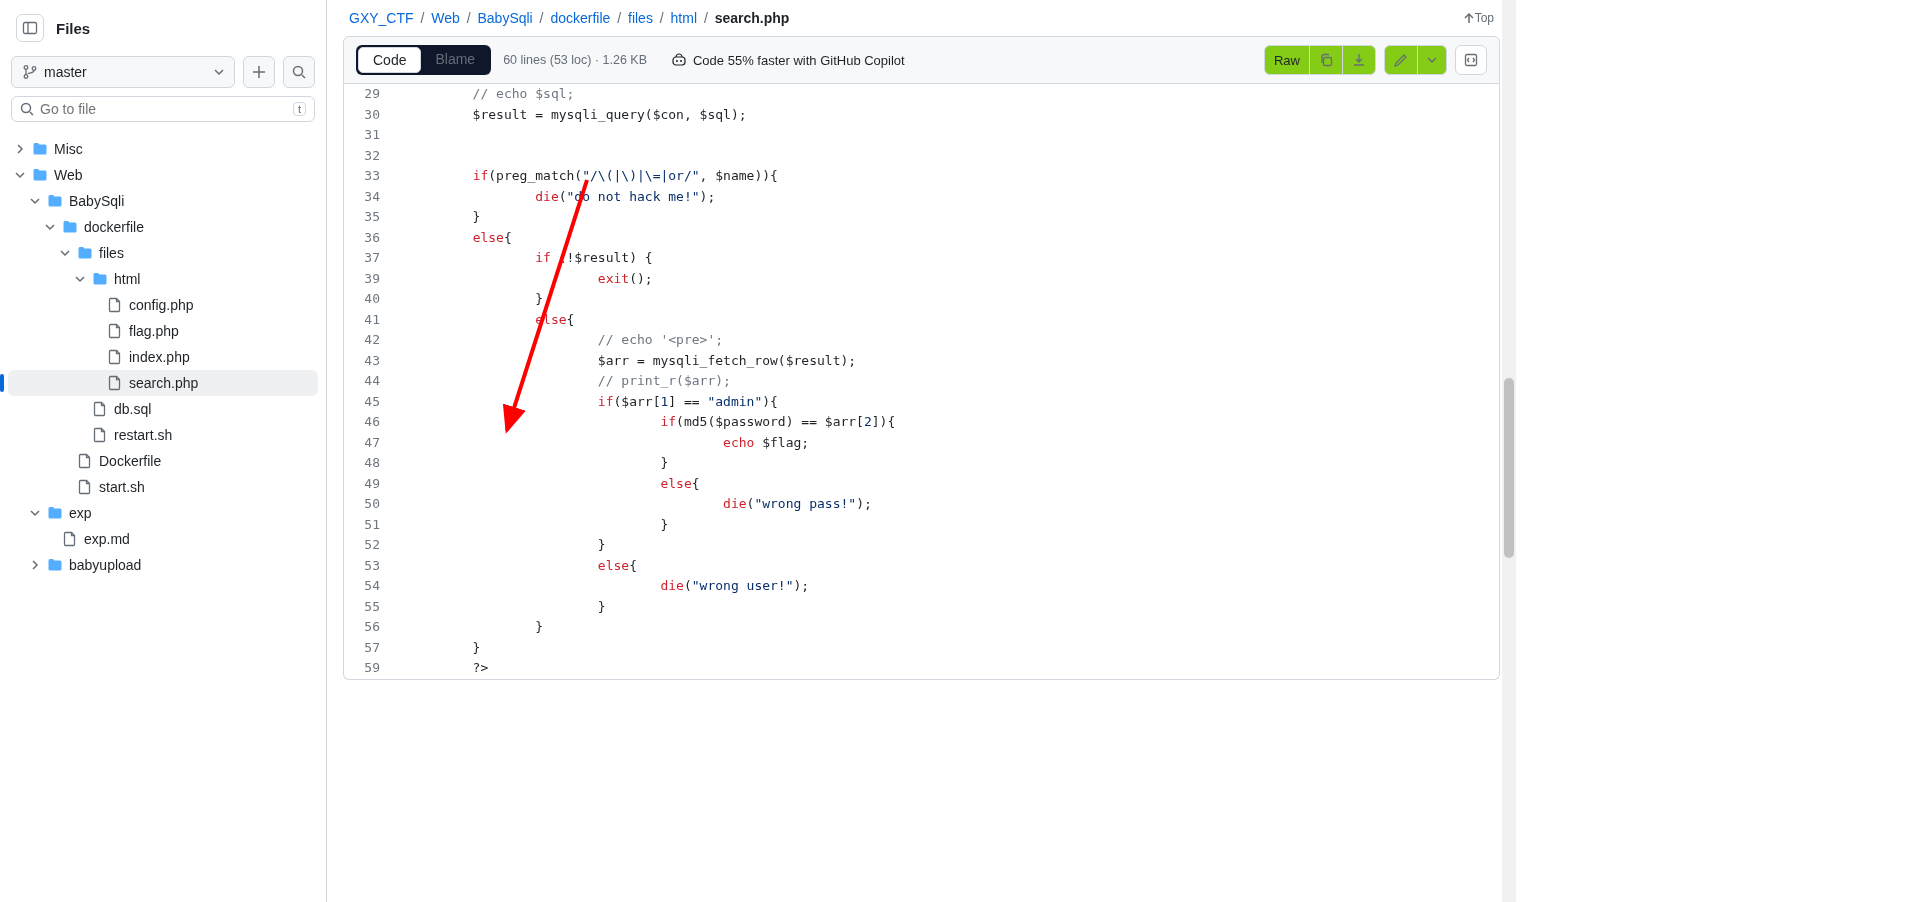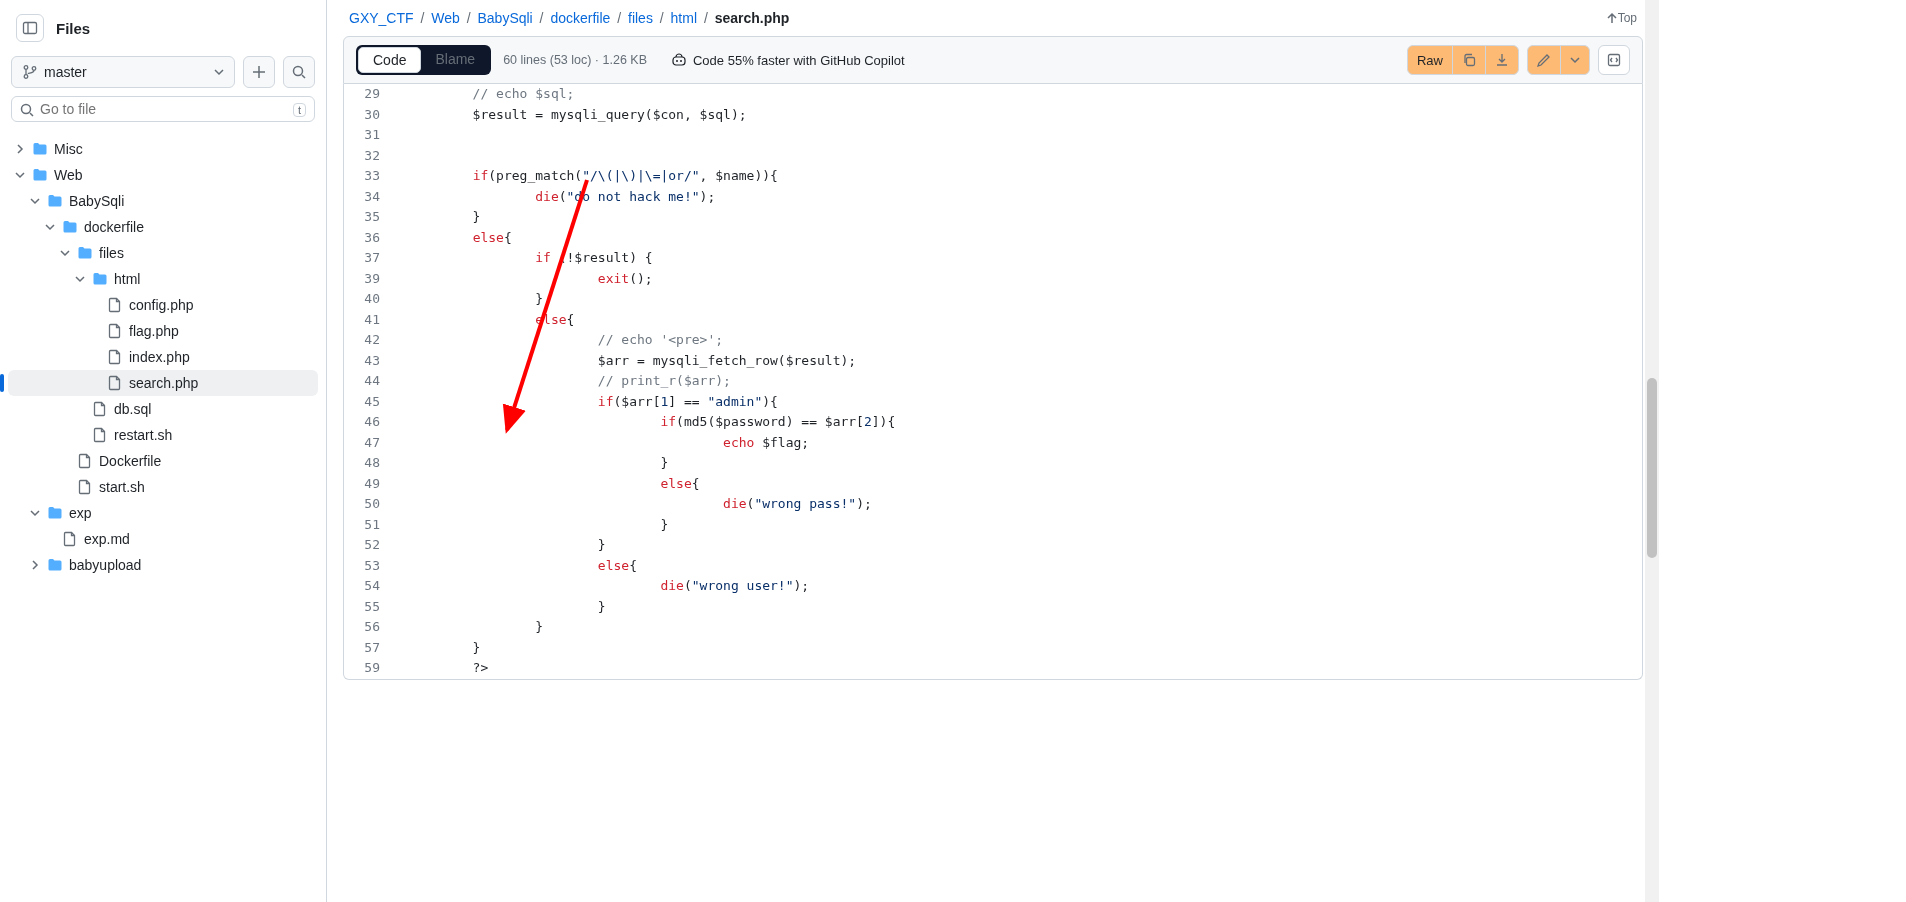--- a/index.html
+++ b/index.html
@@ -1,27 +1,27 @@
 <!DOCTYPE html>
 <html><head>
 <meta charset="utf-8">
 <style>
 * { box-sizing: border-box; margin: 0; padding: 0; }
 body { font-family: -apple-system, BlinkMacSystemFont, "Segoe UI", Helvetica, Arial, sans-serif; font-size: 14px; color: #1f2328; background: #fff; }
-.layout { display: flex; height: 902px; width: 1659px; overflow: hidden; }
+.layout { display: flex; height: 902px; width: 1516px; overflow: hidden; }
 .sidebar { width: 327px; border-right: 1px solid #d0d7de; display: flex; flex-direction: column; background: #fff; }
 .sidebar-header { display: flex; align-items: center; gap: 12px; padding: 14px 16px; }
 .sidebar-header .collapse { width: 28px; height: 28px; display: flex; align-items: center; justify-content: center; border: 1px solid #d0d7de; border-radius: 6px; cursor: pointer; }
 .sidebar-header h2 { font-size: 15px; font-weight: 600; }
 .sidebar-toolbar { display: flex; gap: 8px; padding: 0 11px 8px 11px; }
 .branch-btn { flex: 1; display: flex; align-items: center; gap: 6px; padding: 5px 10px; border: 1px solid #d0d7de; border-radius: 6px; background: #f6f8fa; cursor: pointer; font-size: 14px; }
 .branch-btn .chev { margin-left: auto; }
 .sq-btn { width: 32px; height: 32px; display: flex; align-items: center; justify-content: center; border: 1px solid #d0d7de; border-radius: 6px; background: #f6f8fa; cursor: pointer; }
 .search-row { padding: 0 11px 10px 11px; }
-.search-box { display: flex; align-items: flex-end; border: 1px solid #d0d7de; border-radius: 6px; padding: 4px 8px; gap: 6px; }
+.search-box { display: flex; align-items: center; border: 1px solid #d0d7de; border-radius: 6px; padding: 4px 8px; gap: 6px; }
 .search-box input { border: none; outline: none; flex: 1; font-size: 14px; background: transparent; }
 .kbd { border: 1px solid #d0d7de; border-radius: 4px; padding: 0 4px; font-size: 11px; color: #656d76; }
 .tree { flex: 1; overflow-y: auto; padding: 4px 8px 16px 8px; position: relative; }
 .tree::-webkit-scrollbar { width: 14px; }
 .tree::-webkit-scrollbar-thumb { background: #c9c9c9; border-radius: 7px; border: 3px solid #fff; }
 .tree-item { display: flex; align-items: center; gap: 6px; padding: 5px 6px; border-radius: 6px; cursor: pointer; color: #1f2328; }
 .tree-item.active { background: #eef0f2; position: relative; }
 .tree-item.active::before { content: ""; position: absolute; left: -8px; top: 4px; bottom: 4px; width: 4px; background: #0969da; border-radius: 2px; }
 .chev-ico { width: 12px; display: inline-flex; justify-content: center; color: #656d76; }
 .ico { width: 16px; height: 16px; display: inline-flex; align-items: center; justify-content: center; }
@@ -35,21 +35,21 @@
 .breadcrumb .sep { color: #656d76; padding: 0 3px; }
 .breadcrumb .current { font-weight: 600; }
 .top-link { display: flex; align-items: center; color: #656d76; font-size: 12px; cursor: pointer; }
 .file-header { display: flex; align-items: center; padding: 8px 12px; border: 1px solid #d0d7de; border-radius: 6px 6px 0 0; margin: 0 16px; background: #f6f8fa; gap: 12px; }
 .tabs { display: flex; background: #0f172a; border-radius: 6px; padding: 2px; }
 .tab { padding: 4px 14px; border-radius: 5px; cursor: pointer; font-size: 14px; color: #656d76; }
 .tab.active { background: #fff; border: 1px solid #d0d7de; font-weight: 500; color: #1f2328; }
 .meta { color: #656d76; font-size: 12.5px; }
 .copilot { display: flex; align-items: center; gap: 6px; color: #1f2328; font-size: 13px; margin-left: 12px; }
 .right-tools { margin-left: auto; display: flex; gap: 8px; }
-.btn-group { display: flex; border: 1px solid #d0d7de; border-radius: 6px; overflow: hidden; background: #fdba74; }
+.btn-group { display: flex; border: 1px solid #d0d7de; border-radius: 6px; overflow: hidden; background: #84cc16; }
 .btn-group > * { padding: 5px 9px; display: flex; align-items: center; cursor: pointer; border-right: 1px solid #d0d7de; font-size: 13px; }
 .btn-group > *:last-child { border-right: none; }
 .icon-box { width: 32px; height: 30px; display: flex; align-items: center; justify-content: center; border: 1px solid #d0d7de; border-radius: 6px; cursor: pointer; background: #fff; }
 .code-area { margin: 0 16px 16px 16px; border: 1px solid #d0d7de; border-top: none; border-radius: 0 0 6px 6px; overflow: auto; background: #fff; font-family: ui-monospace, SFMono-Regular, "SF Mono", Menlo, Consolas, monospace; font-size: 13px; line-height: 20.5px; position: relative; }
 .code-line { display: flex; white-space: pre; }
 .ln { width: 56px; text-align: right; padding-right: 20px; color: #6e7781; user-select: none; }
 .cd { flex: 1; padding-left: 10px; }
 .pl-c { color: #6e7781; }
 .pl-k { color: #cf222e; }
 .pl-s { color: #0a3069; }

